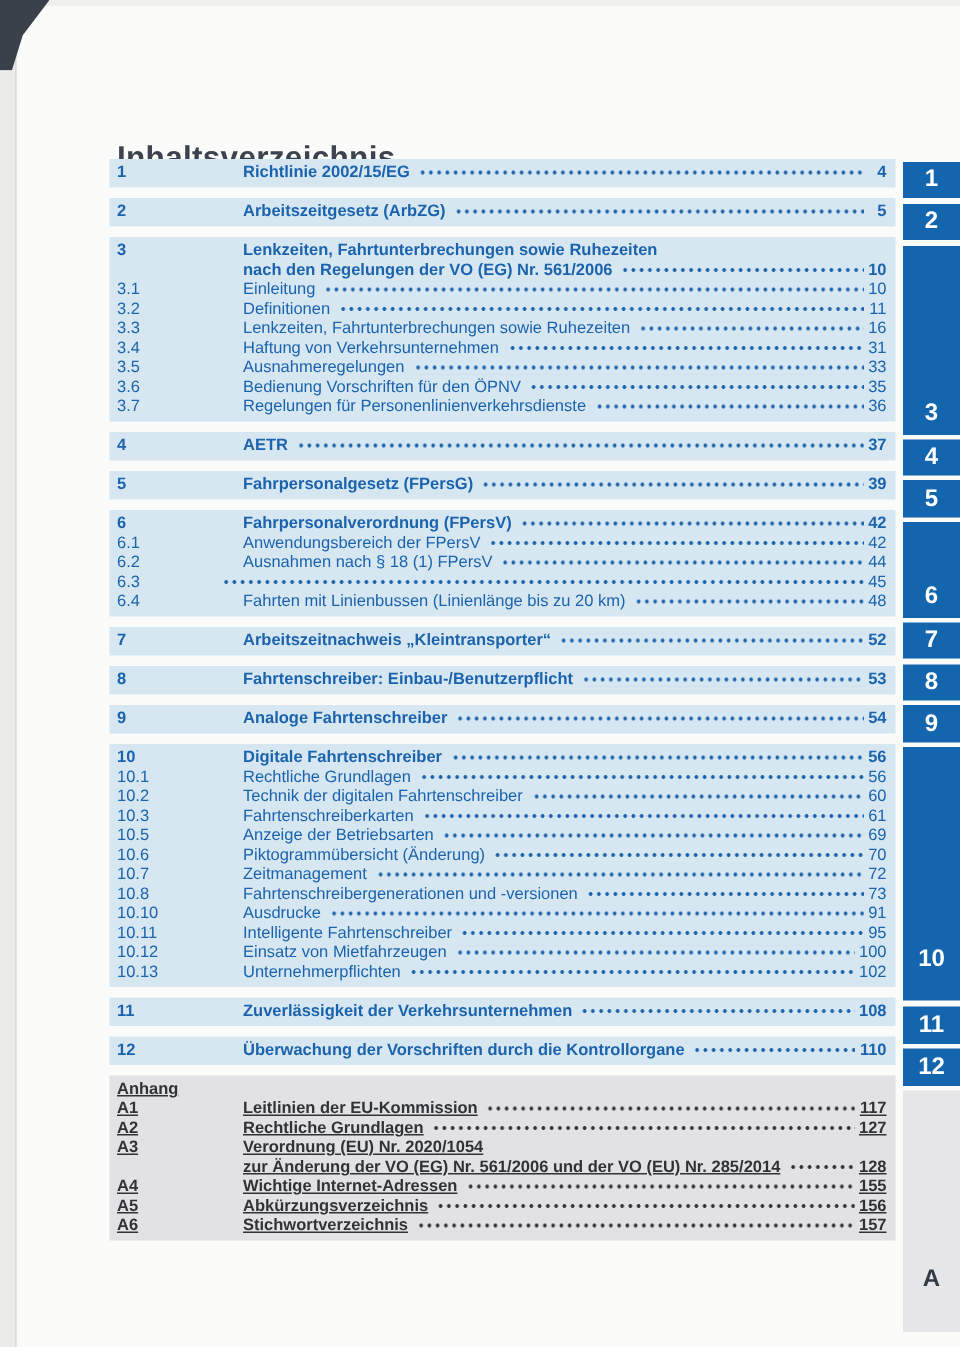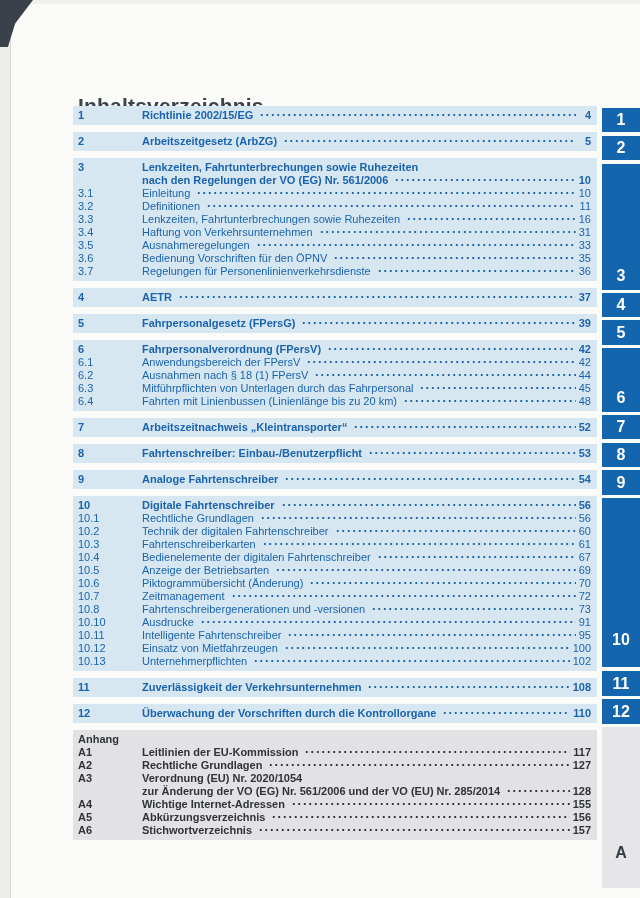--- a/index.html
+++ b/index.html
@@ -18,25 +18,25 @@
   .page-title {
     position:absolute; left:78px; top:80px;
     font-size:21px; font-weight:bold; color:#3a434e; letter-spacing:.2px;
   }
 
   .toc { position:absolute; left:73px; top:106px; width:524px; }
   .group {
     background:#d6e7f2; color:#1b63ac;
     padding:3px 6px 3px 5px; margin-bottom:7px;
   }
-  .group.anhang { background:#e2e2e4; color:#2f3338; }
+  .group.anhang { background:#e2e2e4; color:#2f3338;text-decoration:underline; }
   .row { display:flex; align-items:baseline; font-size:11px; line-height:13px; }
   .row.bold { font-weight:bold; }
   .num { flex:0 0 64px; width:64px; }
-  .ttl { white-space:nowrap; }
+  .ttl { white-space:nowrap;margin-left:20px; }
   .dots {
     flex:1 1 auto; min-width:8px; height:10px; align-self:flex-end;
     margin:0 3px 2px 5px;
     background-image:radial-gradient(circle, currentColor 1.05px, transparent 1.45px);
     background-size:5.5px 8px;
     background-repeat:repeat-x;
     background-position:left 1px bottom 1px;
   }
   .pg { text-align:right; min-width:12px; }
 
@@ -158,21 +158,20 @@
         <span class="pg">42</span>
       </div>
       <div class="row">
         <span class="num">6.2</span>
         <span class="ttl">Ausnahmen nach § 18 (1) FPersV</span>
         <span class="dots"></span>
         <span class="pg">44</span>
       </div>
       <div class="row">
         <span class="num">6.3</span>
-        <span class="ttl">Mitführpflichten von Unterlagen durch das Fahrpersonal</span>
         <span class="dots"></span>
         <span class="pg">45</span>
       </div>
       <div class="row">
         <span class="num">6.4</span>
         <span class="ttl">Fahrten mit Linienbussen (Linienlänge bis zu 20 km)</span>
         <span class="dots"></span>
         <span class="pg">48</span>
       </div>
     </div>
@@ -217,26 +216,20 @@
         <span class="num">10.2</span>
         <span class="ttl">Technik der digitalen Fahrtenschreiber</span>
         <span class="dots"></span>
         <span class="pg">60</span>
       </div>
       <div class="row">
         <span class="num">10.3</span>
         <span class="ttl">Fahrtenschreiberkarten</span>
         <span class="dots"></span>
         <span class="pg">61</span>
-      </div>
-      <div class="row">
-        <span class="num">10.4</span>
-        <span class="ttl">Bedienelemente der digitalen Fahrtenschreiber</span>
-        <span class="dots"></span>
-        <span class="pg">67</span>
       </div>
       <div class="row">
         <span class="num">10.5</span>
         <span class="ttl">Anzeige der Betriebsarten</span>
         <span class="dots"></span>
         <span class="pg">69</span>
       </div>
       <div class="row">
         <span class="num">10.6</span>
         <span class="ttl">Piktogrammübersicht (Änderung)</span>

